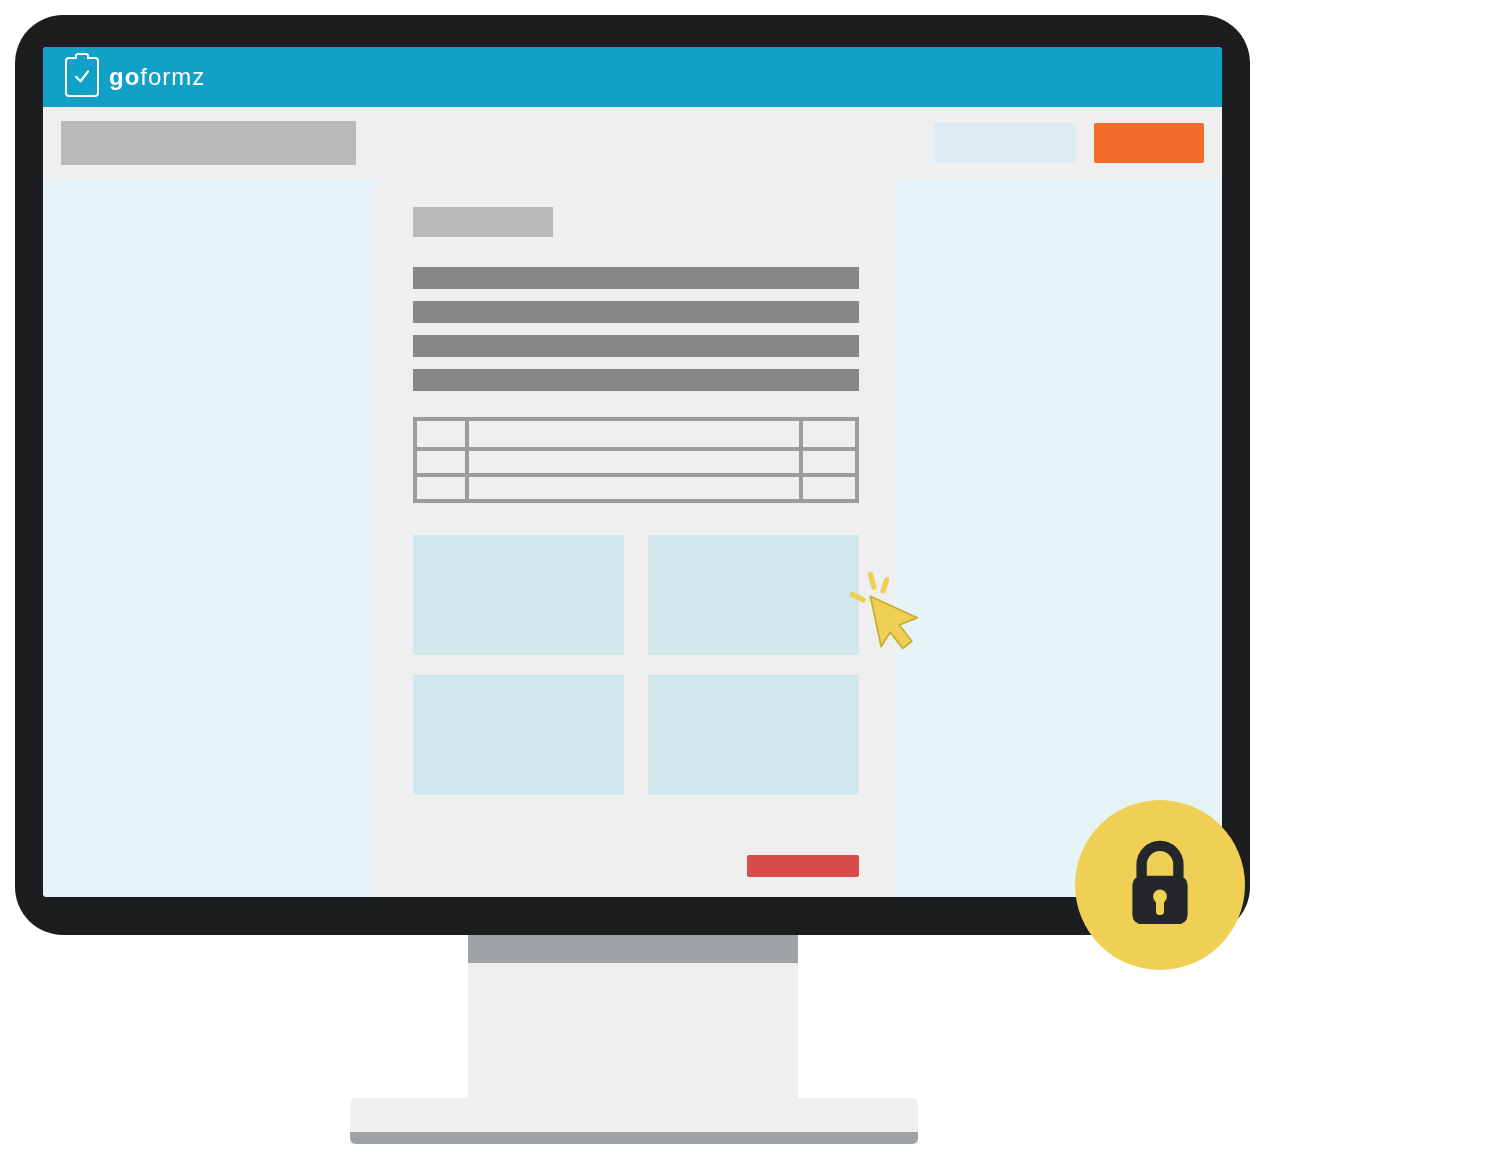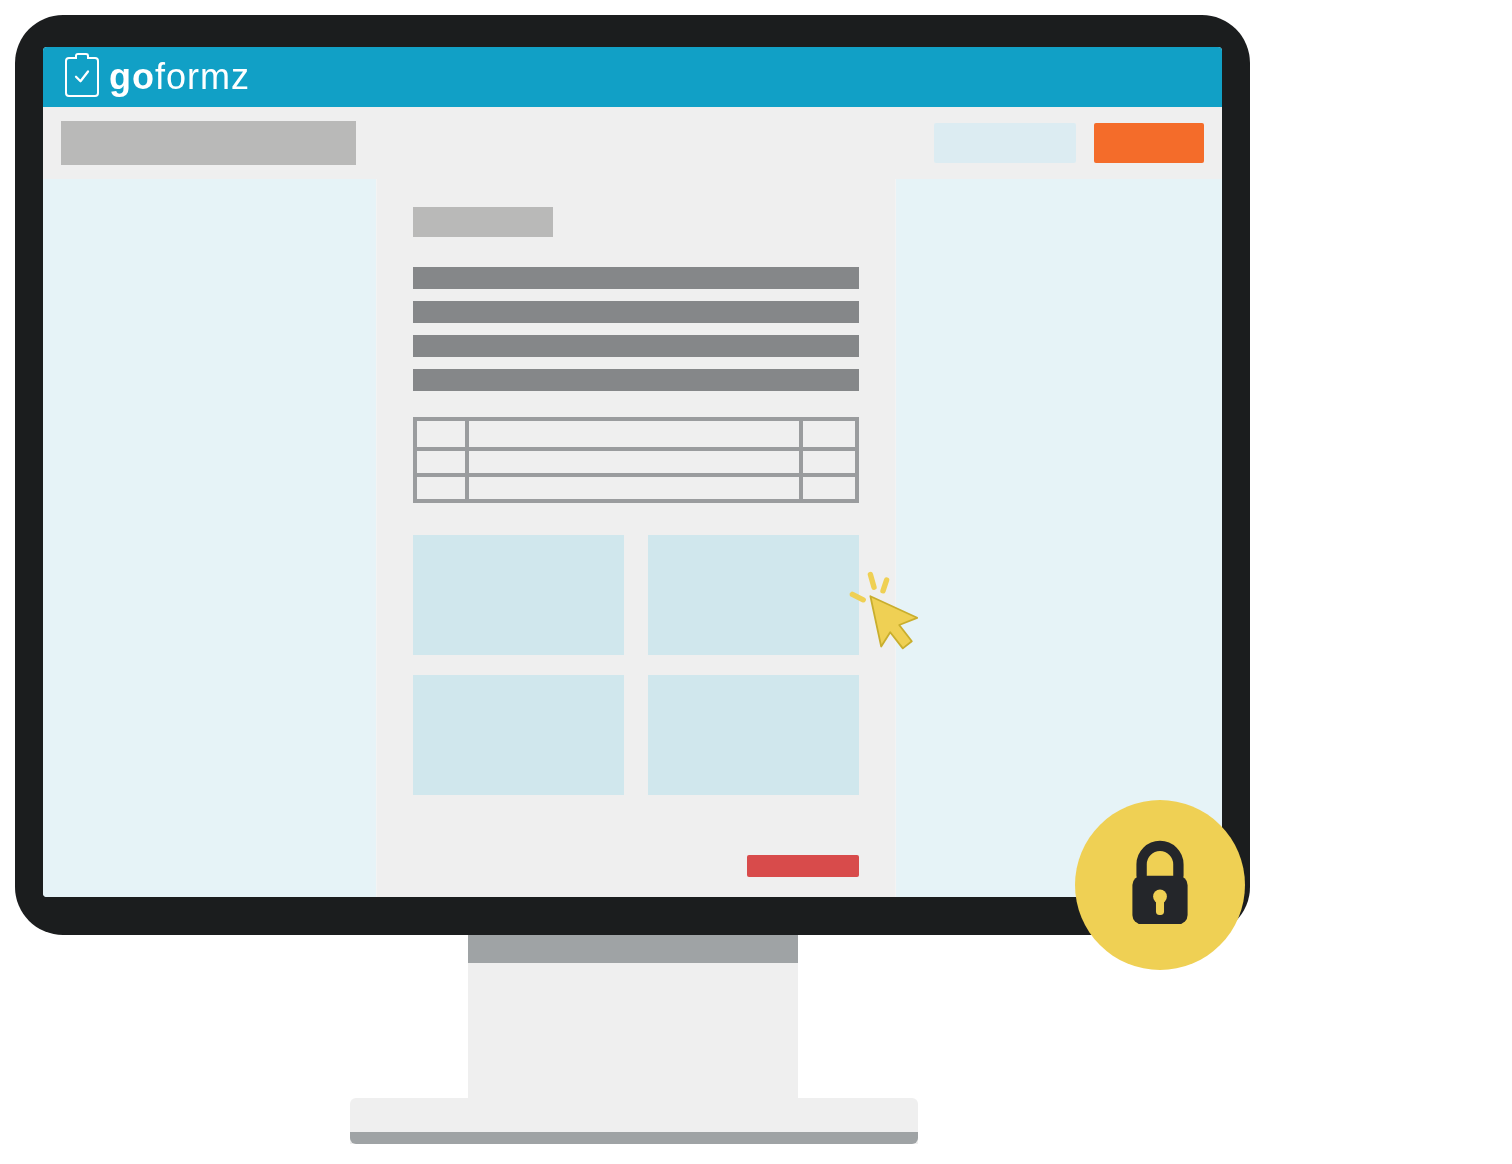--- a/index.html
+++ b/index.html
@@ -71,21 +71,21 @@
       background: #11a0c6;
     }
     .logo-check {
       position: absolute;
       left: 6px; top: 8px;
       width: 18px; height: 18px;
     }
     .logo-check svg { width: 100%; height: 100%; }
     .logo-text {
       color: #fff;
-      font-size: 36px;
+      font-size: 24px;
       letter-spacing: 1px;
     }
     .logo-text .bold { font-weight: 700; }
     .logo-text .light { font-weight: 300; }
 
     .toolbar {
       position: absolute;
       top: 60px;
       left: 0;
       right: 0;

